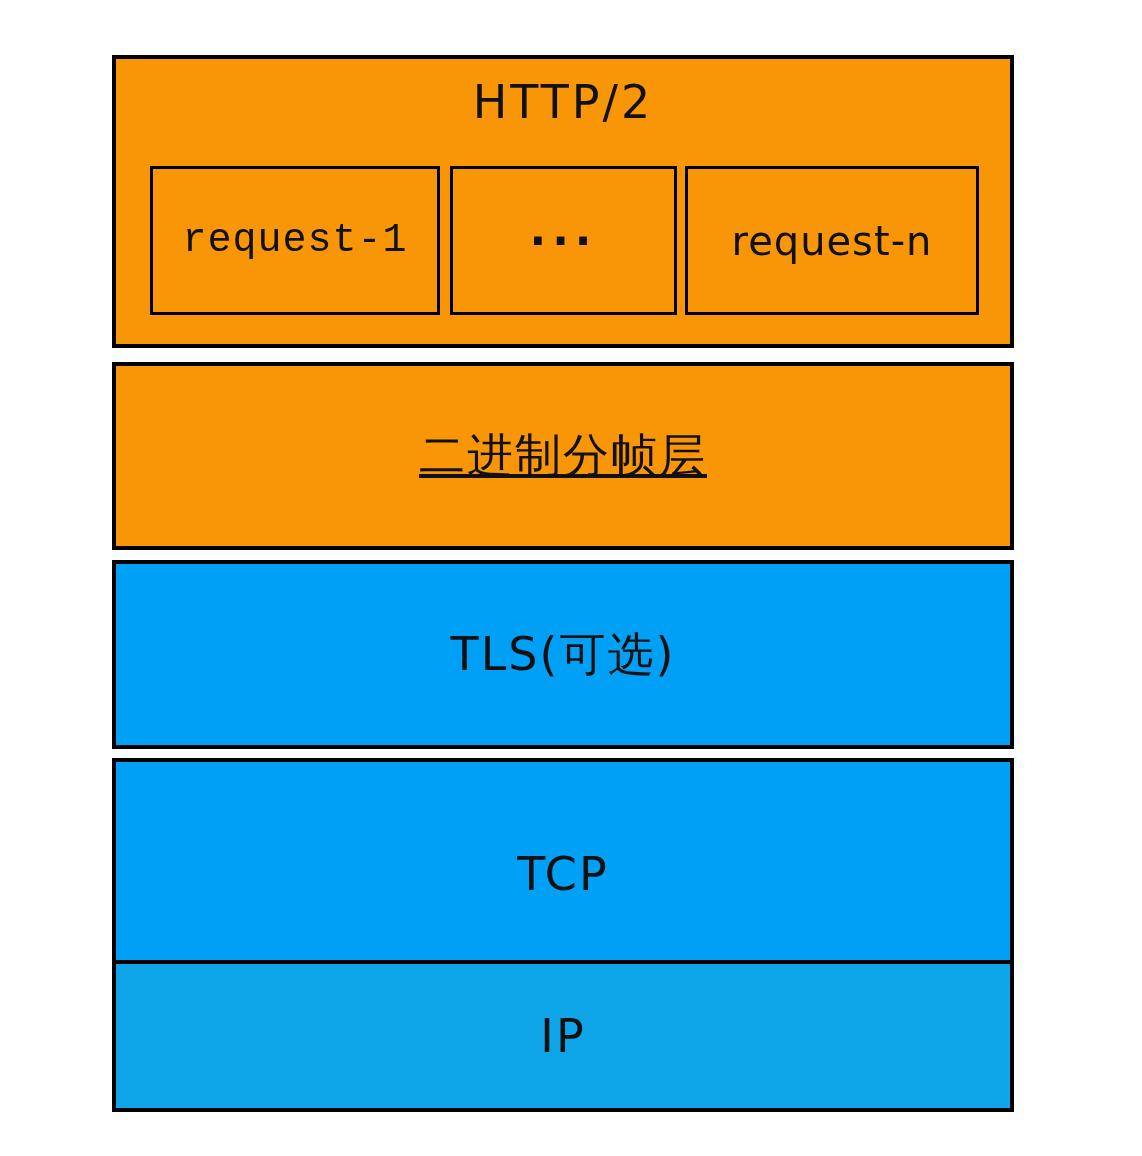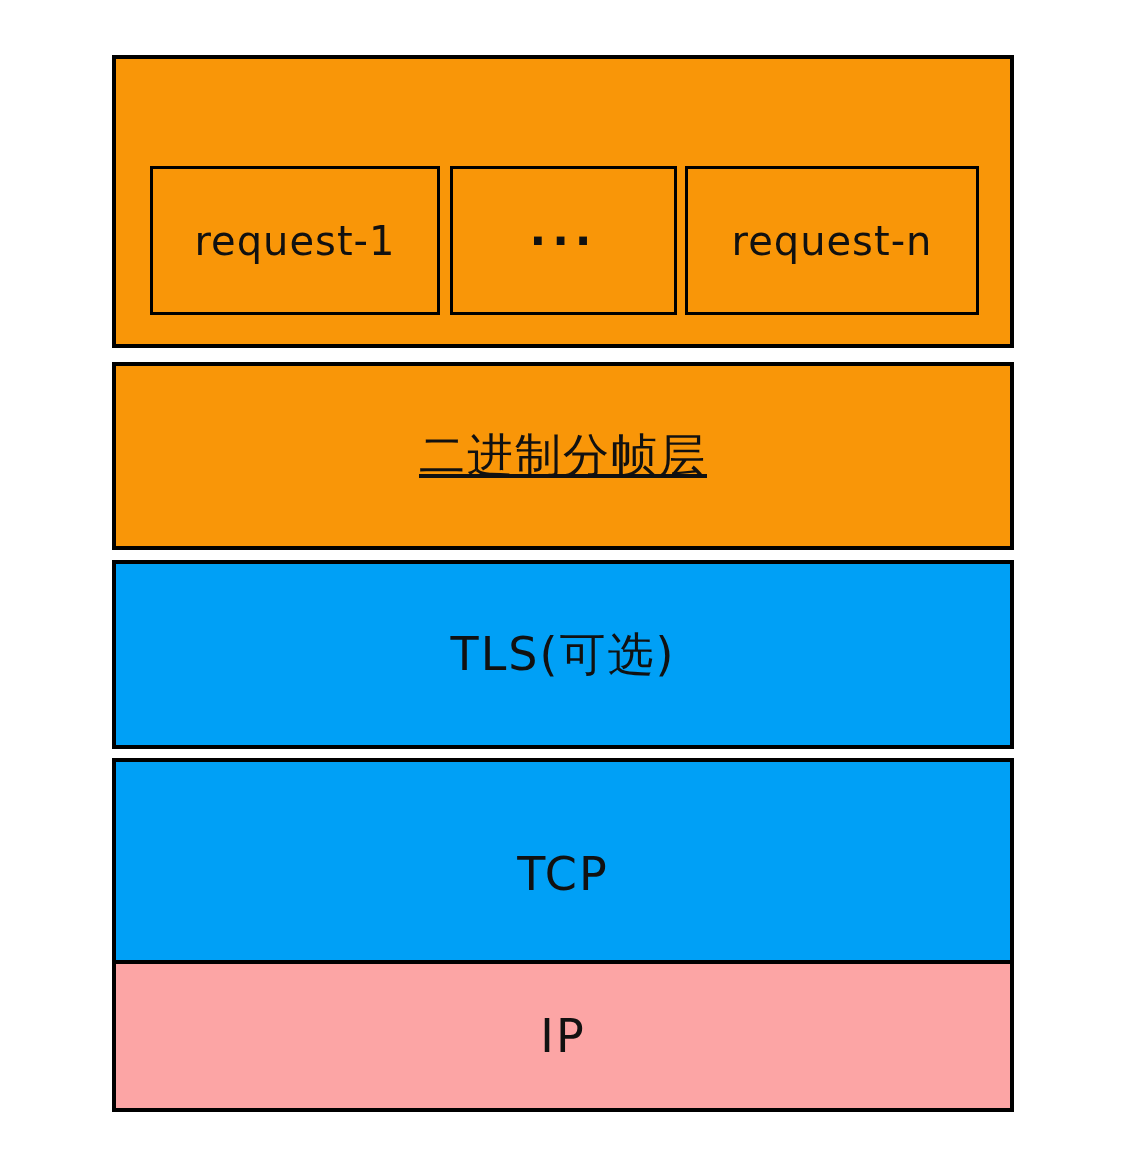--- a/index.html
+++ b/index.html
@@ -42,35 +42,36 @@
     position: absolute;
     top: 107px;
     height: 149px;
     border: 3px solid #000000;
     display: flex;
     align-items: center;
     justify-content: center;
     font-size: 40px;
     letter-spacing: 1px;
   }
-  .request-1 { left: 34px;  width: 290px; }
+  .request-1 { left: 34px;  width: 290px; font-family: Liberation Mono, monospace; }
   .request-dots { left: 334px; width: 227px; font-size: 44px; font-weight: bold; letter-spacing: 6px; }
   .request-n { left: 569px; width: 294px; }
   
   .layer-binary-framing { top: 362px; height: 188px; text-decoration: underline; }
   .layer-tls { top: 560px; height: 189px; }
   .layer-tcp { top: 758px; height: 231px; }
   .layer-ip  { top: 960px; height: 152px; }
 </style>
 </head>
 <body>
 
 <div class="canvas">
 
   <div class="layer layer-http2" style="background-color: rgb(249, 150, 8);">
+    <div class="http2-title">HTTP/2</div>
     <div class="request-box request-1" style="background-color: rgb(249, 150, 8);">
       <span>request-1</span>
     </div>
     <div class="request-box request-dots" style="background-color: rgb(249, 150, 8);">
       <span>···</span>
     </div>
     <div class="request-box request-n" style="background-color: rgb(249, 150, 8);">
       <span>request-n</span>
     </div>
   </div>
@@ -80,17 +81,17 @@
   </div>
 
   <div class="layer layer-tls" style="background-color: rgb(0, 160, 246); align-items: center;">
     <span class="layer-label">TLS(可选)</span>
   </div>
 
   <div class="layer layer-tcp" style="background-color: rgb(0, 160, 246);">
     <span class="layer-label">TCP</span>
   </div>
 
-  <div class="layer layer-ip" style="background-color: #fca5a5;">
+  <div class="layer layer-ip" style="background-color: #0ea5e9;">
     <span class="layer-label">IP</span>
   </div>
 
 </div>
 
 </body></html>

